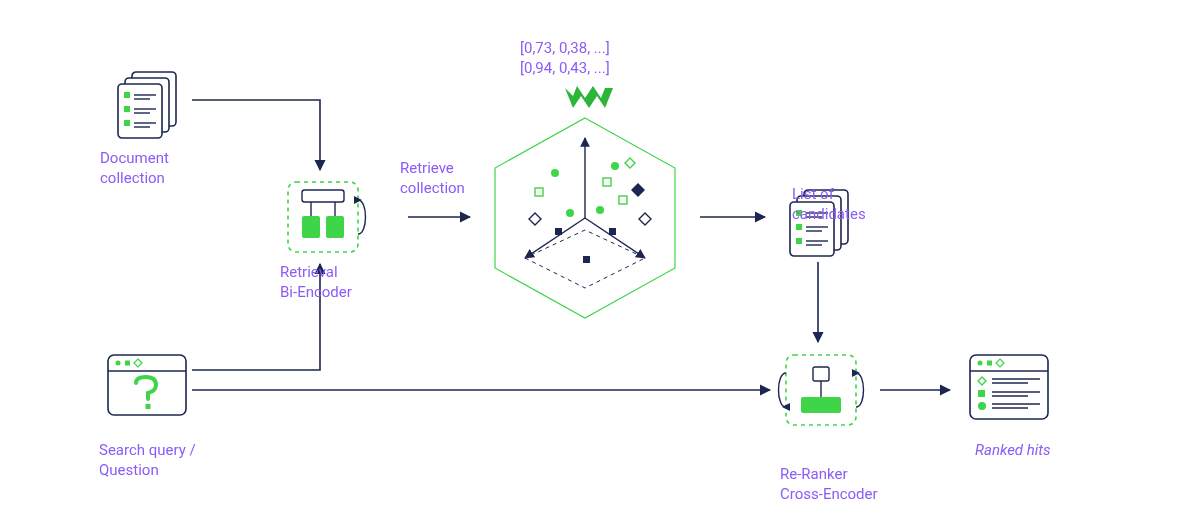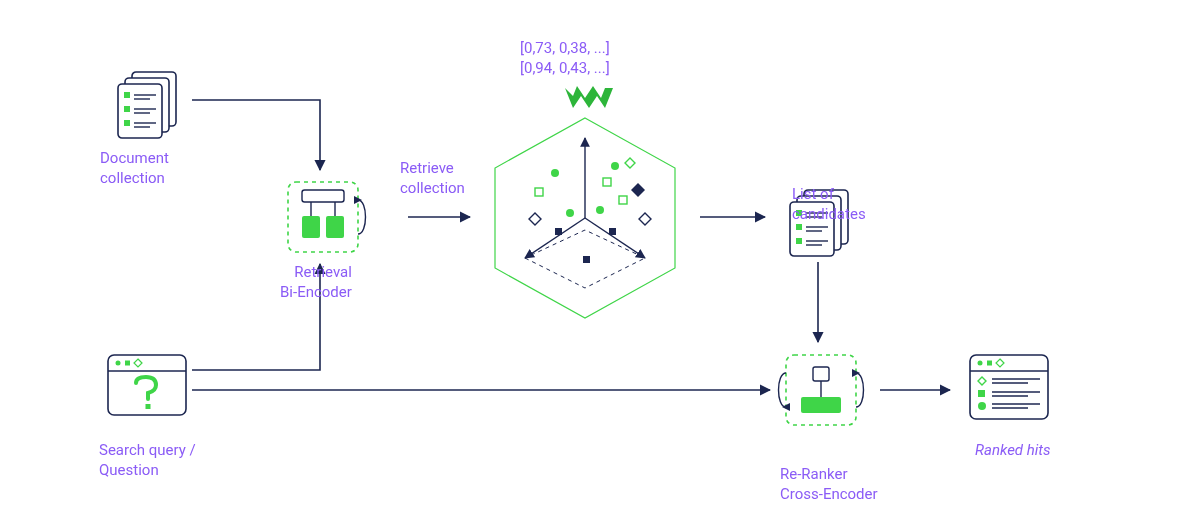--- a/index.html
+++ b/index.html
@@ -166,21 +166,21 @@
     <line x1="22" y1="41" x2="58" y2="41" stroke="#1c2650" stroke-width="1.4"></line>
     <circle cx="12" cy="51" r="4" fill="#3fd548"></circle>
     <line x1="22" y1="49" x2="70" y2="49" stroke="#1c2650" stroke-width="1.4"></line>
     <line x1="22" y1="53" x2="58" y2="53" stroke="#1c2650" stroke-width="1.4"></line>
   </g>
 
 </svg>
 
 <div class="label" style="left:100px; top:148px;">Document
 collection</div>
-<div class="label" style="left:280px; top:262px;text-align:right;">Retrieval
+<div class="label" style="left:280px; top:262px;">Retrieval
 Bi-Encoder</div>
 <div class="label" style="left:400px; top:158px;">Retrieve
 collection</div>
 <div class="label" style="left:99px; top:440px;">Search query /
 Question</div>
 <div class="label" style="left:792px; top:148px;margin-top:36px;">List of
 candidates</div>
 <div class="label" style="left:780px; top:440px;margin-top:24px;">Re-Ranker
 Cross-Encoder</div>
 <div class="label" style="left:975px; top:440px;font-style:italic;">Ranked hits</div>

